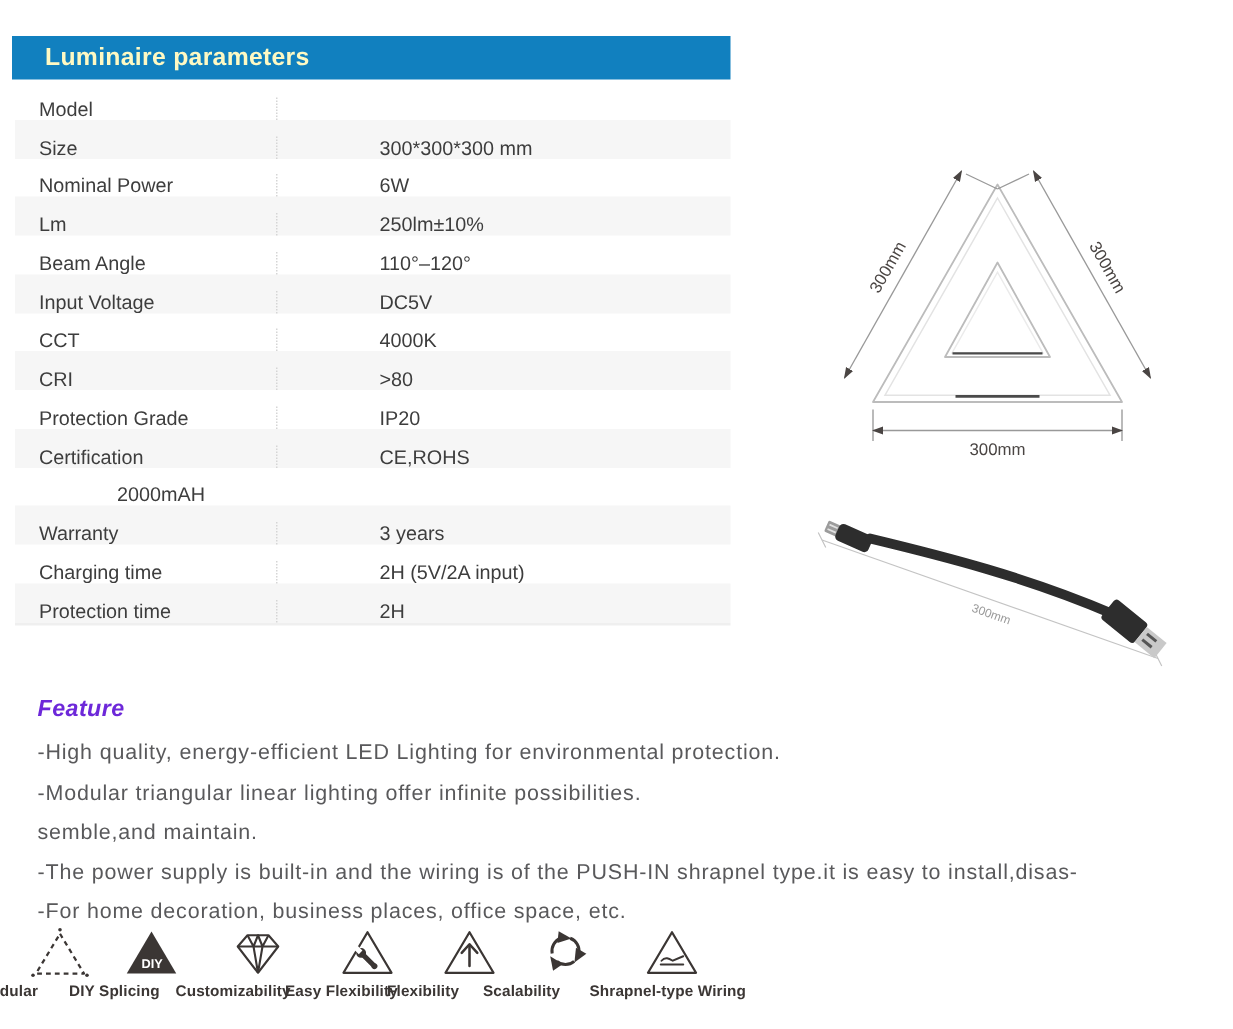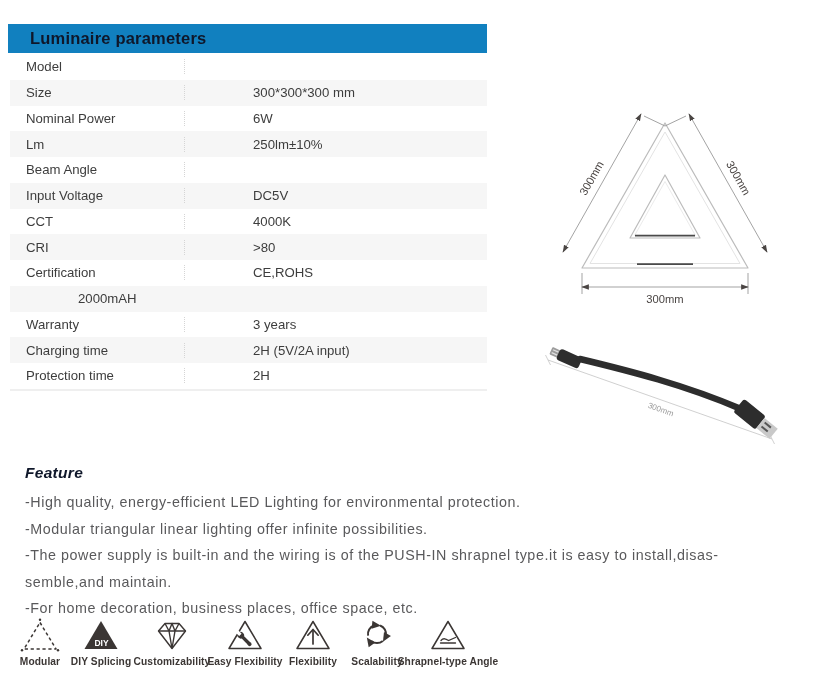--- a/index.html
+++ b/index.html
@@ -2,41 +2,41 @@
 <html><head>
 <meta charset="utf-8">
 <style>
   html,body { margin:0; padding:0; }
   body {
     width:822px; height:686px; position:relative; overflow:hidden;
     background:#ffffff; font-family:"Liberation Sans", sans-serif;
   }
   .title-bar {
     position:absolute; left:8px; top:24px; width:479px; height:29px;
-    background:#1180bf; color:#0f172a; display:flex; align-items:center;
+    background:#1180bf; color:#fef9c3; display:flex; align-items:center;
     padding-left:22px; box-sizing:border-box; font-weight:bold; font-size:16.5px;
     letter-spacing:0.2px;
   }
   .spec-table { position:absolute; left:10px; top:54px; width:477px; border-bottom:2px solid #efefef; }
-  .spec-row { height:25.75px; display:flex; align-items:center; font-size:13.2px; color:#3d3d3d; }
+  .spec-row { height:25.75px; display:flex; align-items:flex-end; font-size:13.2px; color:#3d3d3d; }
   .spec-row:nth-child(even) { background:#f6f6f6; }
   .cell-label {
     width:175px; padding-left:16px; box-sizing:border-box;
     border-right:1px dotted #d5d5d5; display:flex; align-items:center;
   }
   .cell-value { display:flex; align-items:center; padding-left:68px; }
   .triangle-svg { position:absolute; left:538px; top:80px; }
   .cable-svg { position:absolute; left:535px; top:325px; }
   .feature { position:absolute; left:25px; top:464px; width:780px; color:#59595b; }
   .feature-title {
-    font-style:italic; font-weight:bold; font-size:15.5px; color:#0f172a;
+    font-style:italic; font-weight:bold; font-size:15.5px; color:#6d28d9;
     margin-bottom:7px; letter-spacing:0.3px;
   }
   .feature-line { font-size:14.3px; line-height:26.6px; letter-spacing:0.55px; }
-  .icon-item { position:absolute; top:617px; width:110px; text-align:center; color:#3b3634; }
+  .icon-item { position:absolute; top:617px; width:110px; color:#3b3634; }
   .icon-item svg { display:block; margin:0 auto; }
   .icon-label { font-size:10.2px; font-weight:bold; margin-top:3px; letter-spacing:0.1px; white-space:nowrap; }
   text { font-family:"Liberation Sans", sans-serif; }
 </style>
 </head>
 <body>
 
 <div class="title-bar">
   <span>Luminaire parameters</span>
 </div>
@@ -52,32 +52,37 @@
   <div class="spec-row">
       <div class="cell-label">Nominal Power</div>
       <div class="cell-value">6W</div>
     </div>
   <div class="spec-row">
       <div class="cell-label">Lm</div>
       <div class="cell-value">250lm±10%</div>
     </div>
   <div class="spec-row">
       <div class="cell-label">Beam Angle</div>
+      <div class="cell-value">110°–120°</div>
     </div>
   <div class="spec-row">
       <div class="cell-label">Input Voltage</div>
       <div class="cell-value">DC5V</div>
     </div>
   <div class="spec-row">
       <div class="cell-label">CCT</div>
       <div class="cell-value">4000K</div>
     </div>
   <div class="spec-row">
       <div class="cell-label">CRI</div>
       <div class="cell-value">&gt;80</div>
+    </div>
+  <div class="spec-row">
+      <div class="cell-label">Protection Grade</div>
+      <div class="cell-value">IP20</div>
     </div>
   <div class="spec-row">
       <div class="cell-label">Certification</div>
       <div class="cell-value">CE,ROHS</div>
     </div>
   <div class="spec-row">
       <div class="cell-value">2000mAH</div>
     </div>
   <div class="spec-row">
       <div class="cell-label">Warranty</div>
@@ -138,22 +143,22 @@
     <rect x="28" y="-6" width="17" height="13" fill="#c9c9c9"></rect>
     <rect x="31" y="-3.5" width="8" height="2" fill="#555555"></rect>
     <rect x="31" y="1.5" width="8" height="2" fill="#555555"></rect>
   </g>
 </svg>
 
 <div class="feature">
   <div class="feature-title">Feature</div>
   <div class="feature-line">-High quality, energy-efficient LED Lighting for environmental protection.</div>
   <div class="feature-line">-Modular triangular linear lighting offer infinite possibilities.</div>
+  <div class="feature-line">semble,and maintain.</div>
   <div class="feature-line">-The power supply is built-in and the wiring is of the PUSH-IN shrapnel type.it is easy to install,disas-</div>
-  <div class="feature-line">semble,and maintain.</div>
   <div class="feature-line">-For home decoration, business places, office space, etc.</div>
 </div>
 
 <div class="icon-item" style="left:-15px">
   <svg width="40" height="36" viewBox="0 0 40 36">
     <path d="M20 5.5 L36 32 L4 32 Z" fill="none" stroke="#3b3634" stroke-width="1.5" stroke-dasharray="3.2 2.7" stroke-linejoin="round"></path>
     <circle cx="20" cy="2.8" r="1.2" fill="#3b3634"></circle>
     <circle cx="38" cy="33.2" r="1.2" fill="#3b3634"></circle>
     <circle cx="2" cy="33.2" r="1.2" fill="#3b3634"></circle>
   </svg>
@@ -219,14 +224,14 @@
 </div>
 
 <div class="icon-item" style="left:393px">
   <svg width="40" height="36" viewBox="0 0 40 36">
     <path d="M20 4.5 L36 31.5 L4 31.5 Z" fill="none" stroke="#3b3634" stroke-width="1.5" stroke-linejoin="round"></path>
     <g fill="none" stroke="#3b3634" stroke-width="1.3" stroke-linecap="round">
       <line x1="12.5" y1="26" x2="27.5" y2="26"></line>
       <path d="M13 23.5 c 2.5 -3 5 -1.5 7.5 0 l 7 -3"></path>
     </g>
   </svg>
-  <div class="icon-label">Shrapnel-type Angle</div>
+  <div class="icon-label">Shrapnel-type Wiring</div>
 </div>
 
 </body></html>

